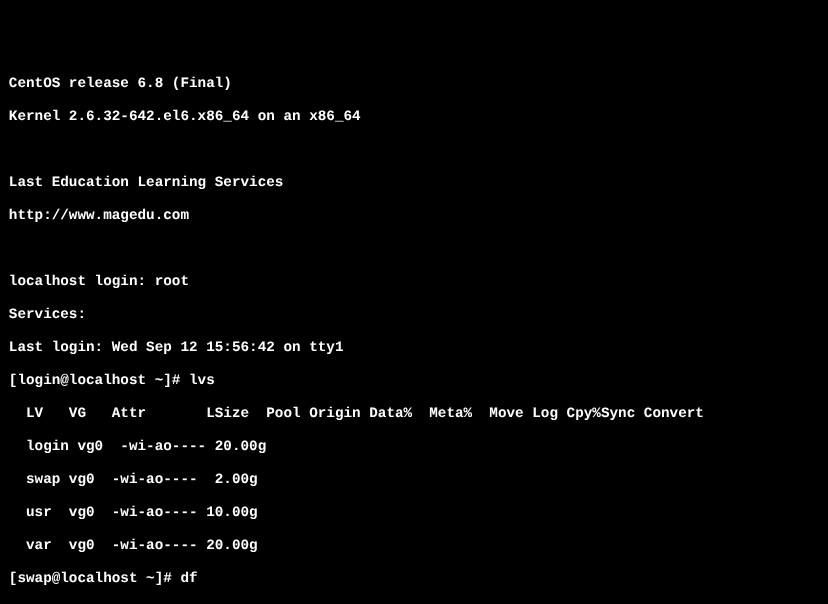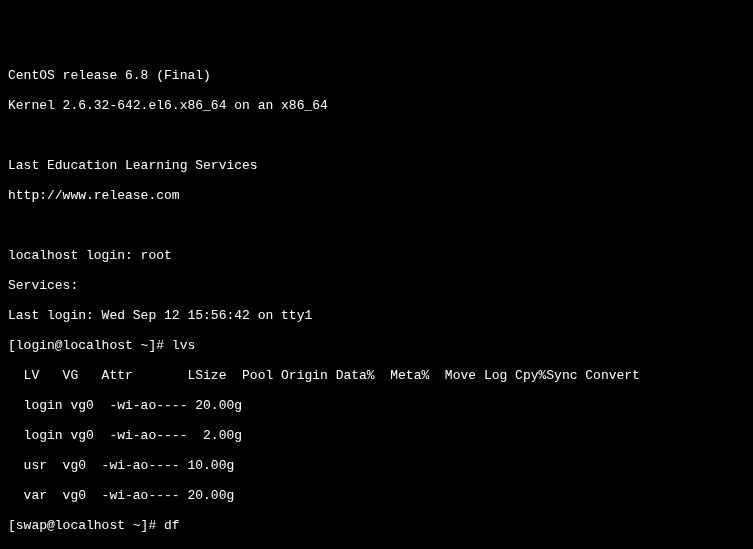--- a/index.html
+++ b/index.html
@@ -1,15 +1,15 @@
 <!DOCTYPE html>
 <html><head>
   <meta charset="utf-8">
   <style>
-    * { margin: 0; padding: 0; box-sizing: border-box; }
+    * { margin: 0; padding: 0; box-sizing: border-box; font-weight: bold; }
     body {
       background: #000;
       color: #fff;
       font-family: "Courier New", Consolas, monospace;
       font-size: 13px;
       line-height: 15px;
       padding: 8px;
       width: 753px;
       height: 549px;
       white-space: pre;
@@ -19,29 +19,29 @@
   </style>
 </head>
 <body>
 
 
 
 <div class="line">CentOS release 6.8 (Final)</div>
 <div class="line">Kernel 2.6.32-642.el6.x86_64 on an x86_64</div>
 <div class="line"> </div>
 <div class="line">Last Education Learning Services</div>
-<div class="line">http://www.release.com</div>
+<div class="line">http://www.magedu.com</div>
 <div class="line"> </div>
 <div class="line">localhost login: root</div>
 <div class="line">Services:</div>
 <div class="line">Last login: Wed Sep 12 15:56:42 on tty1</div>
 <div class="line">[login@localhost ~]# lvs</div>
 <div class="line">  LV   VG   Attr       LSize  Pool Origin Data%  Meta%  Move Log Cpy%Sync Convert</div>
 <div class="line">  login vg0  -wi-ao---- 20.00g</div>
-<div class="line">  login vg0  -wi-ao----  2.00g</div>
+<div class="line">  swap vg0  -wi-ao----  2.00g</div>
 <div class="line">  usr  vg0  -wi-ao---- 10.00g</div>
 <div class="line">  var  vg0  -wi-ao---- 20.00g</div>
 <div class="line">[swap@localhost ~]# df</div>
 <div class="line">Filesystem           1K-blocks   Used Available Use% Mounted on</div>
 
 
 
 
 
 

